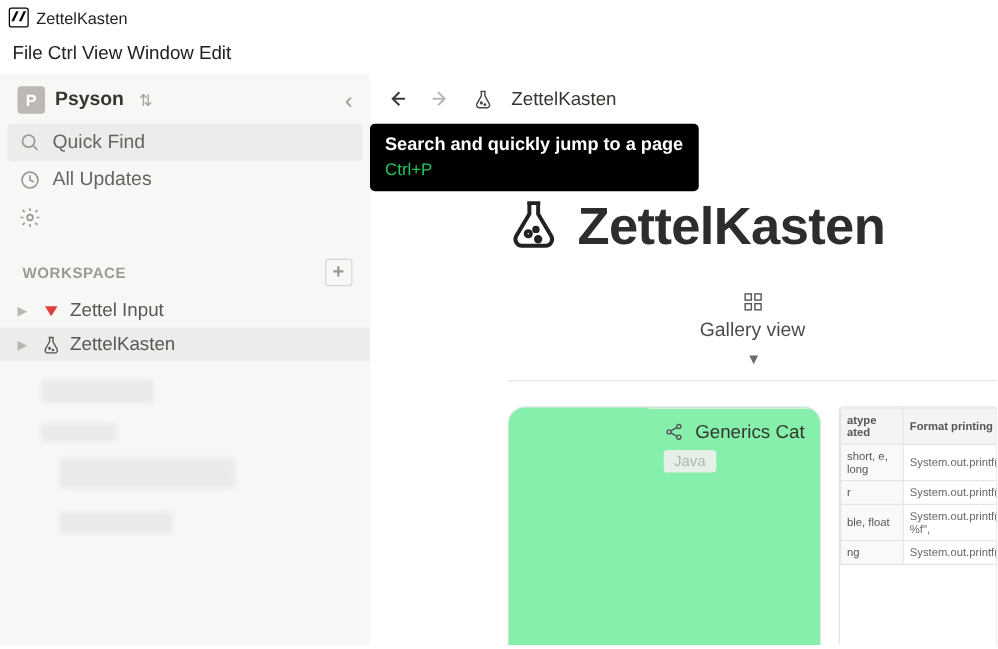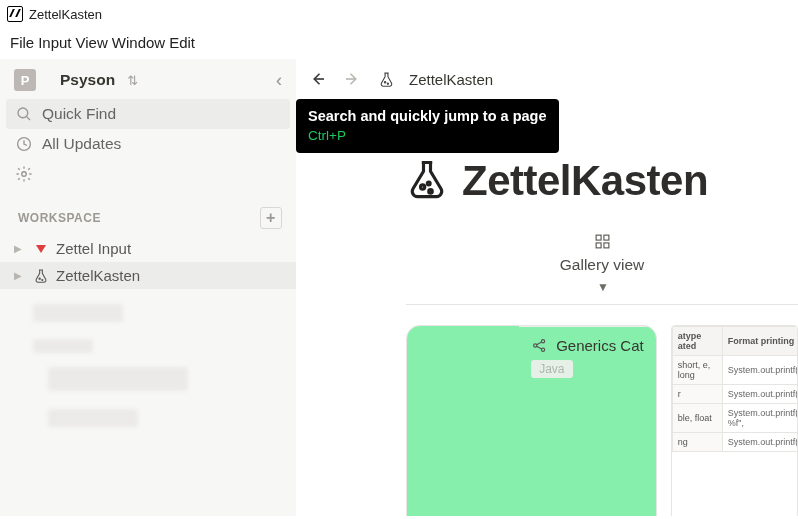--- a/index.html
+++ b/index.html
@@ -72,21 +72,21 @@
   .ws-avatar {
     width: 22px; height: 22px;
     background: #bdb8b3;
     color: #fff;
     display: flex;
     align-items: center; justify-content: center;
     border-radius: 3px;
     font-weight: 600;
     font-size: 13px;
   }
-  .ws-name { font-weight: 600; font-size: 15.5px; color: #37352f; margin-left: 16px; }
+  .ws-name { font-weight: 600; font-size: 15.5px; color: #37352f; }
   .ws-caret { color: #a5a29c; font-size: 13px; margin-left: 4px; }
   .collapse-chevron { color: #a5a29c; font-size: 18px; letter-spacing: -6px; padding-right: 6px;}
   .side-item {
     display: flex;
     align-items: center;
     gap: 8px;
     padding: 6px 14px;
     color: #666561;
     font-size: 15.5px;
     font-weight: 500;
@@ -265,21 +265,21 @@
 </head>
 <body>
 
 <div class="titlebar">
   <span class="app-icon"></span>
   <span class="titlebar-title">ZettelKasten</span>
 </div>
 
 <div class="menubar">
   <span>File</span>
-  <span>Input</span>
+  <span>Ctrl</span>
   <span>View</span>
   <span>Window</span>
   <span>Edit</span>
 </div>
 
 <div class="layout">
   <aside class="sidebar">
     <div class="ws-row">
       <div class="ws-left">
         <div class="ws-avatar">P</div>

